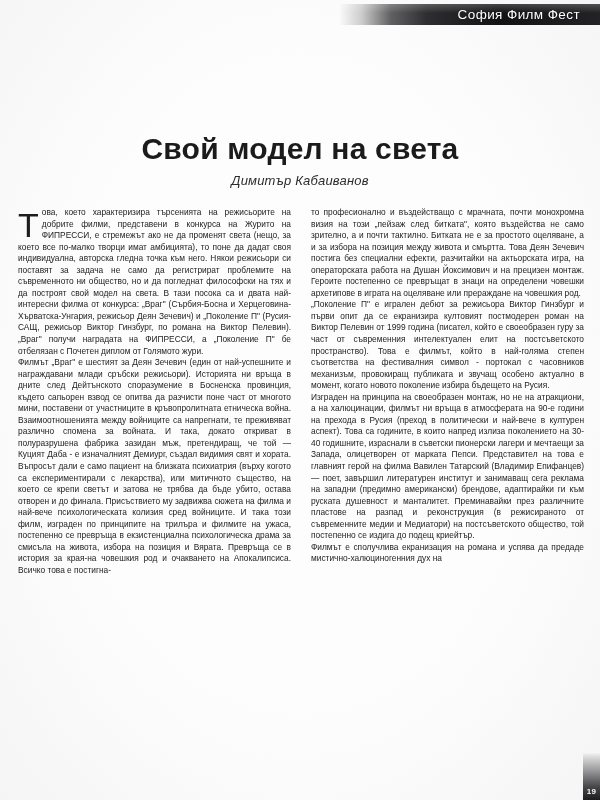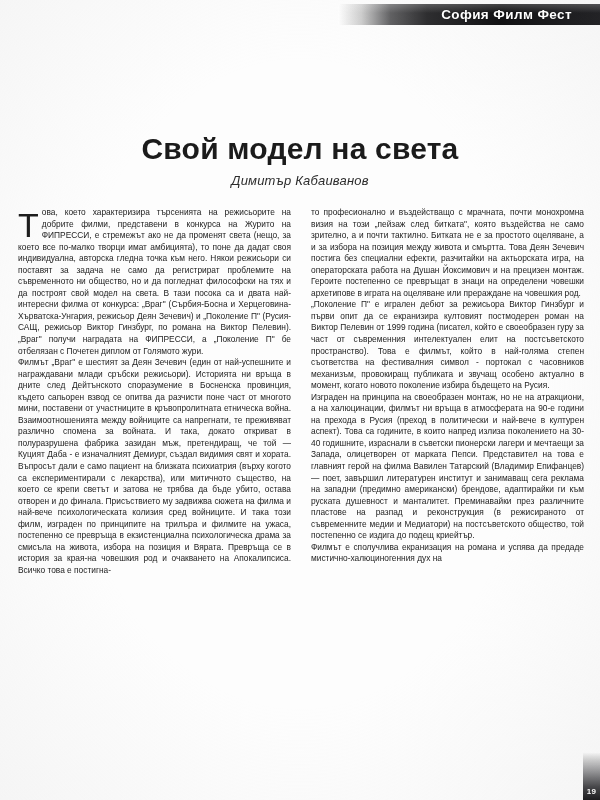--- a/index.html
+++ b/index.html
@@ -47,23 +47,23 @@
     left: 0; right: 0; top: 0;
     height: 9px;
     background: linear-gradient(to bottom, rgba(255,255,255,0.22), rgba(255,255,255,0));
     pointer-events: none;
   }
   .header-title {
     position: relative;
     z-index: 2;
     color: #ffffff;
     font-size: 13.5px;
-    font-weight: bold;
+    font-weight: normal;
     letter-spacing: 0.4px;
-    padding-right: 28px;
+    padding-right: 20px;
     white-space: nowrap;
     text-shadow: 0 0 1px rgba(0,0,0,0.6);
   }
 
   
   .title-block {
     position: absolute;
     top: 132px;
     left: 0;
     width: 600px;

